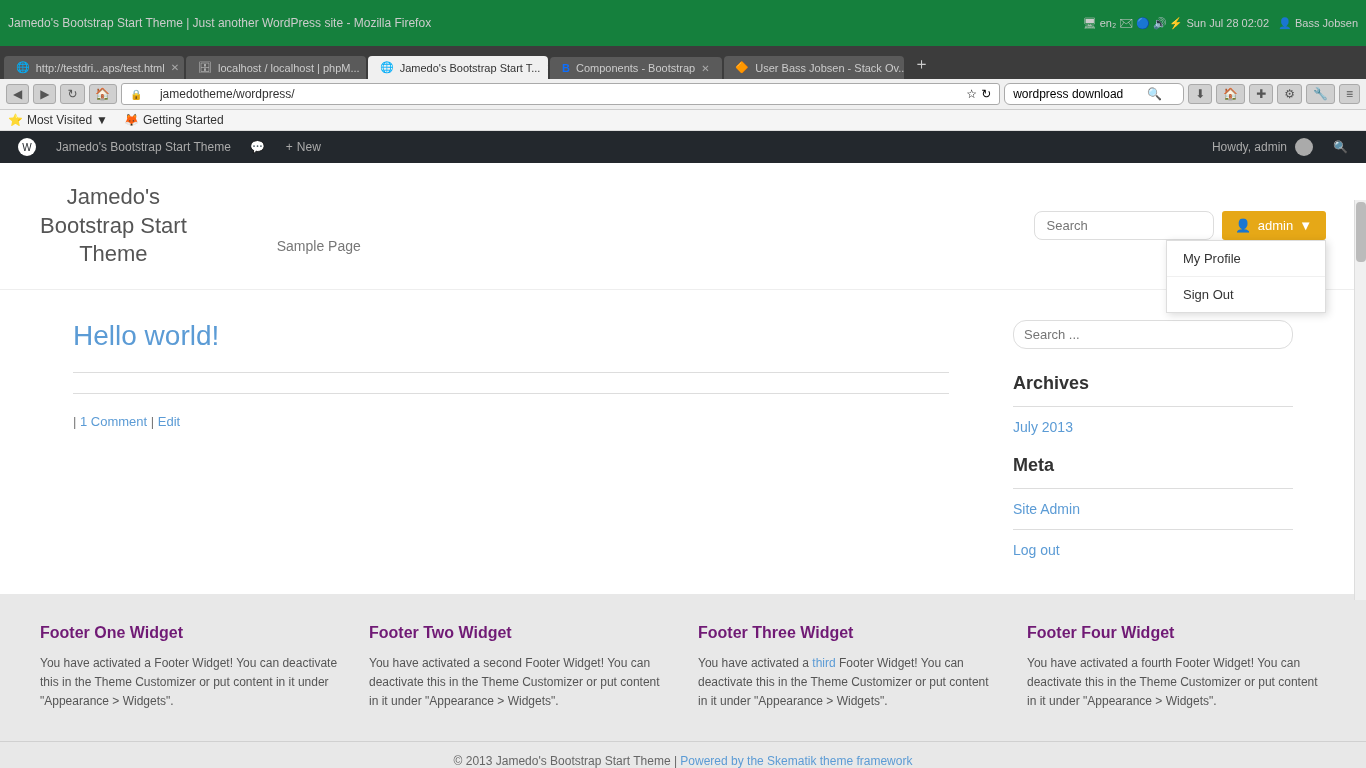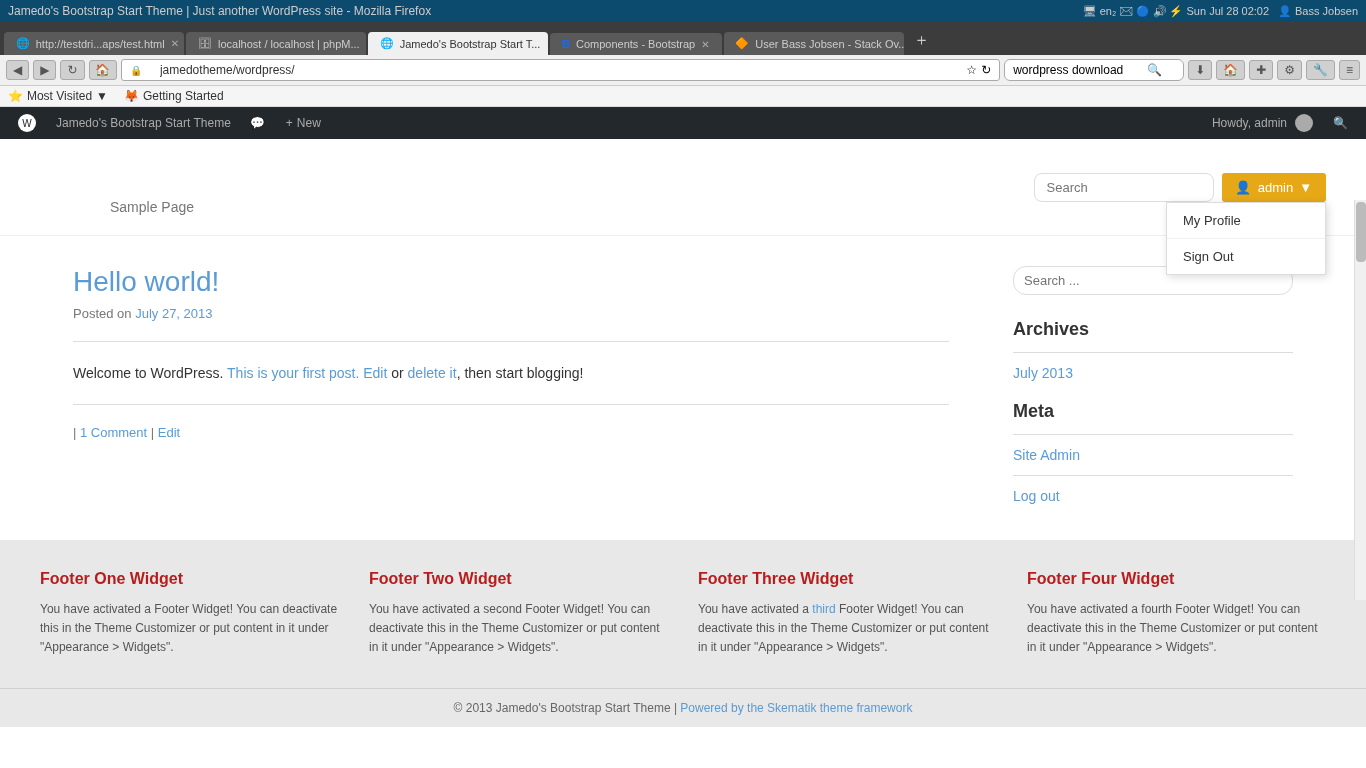--- a/index.html
+++ b/index.html
@@ -1,22 +1,22 @@
 <!DOCTYPE html>
 <html><head>
   <meta charset="utf-8">
   <style>
     * { margin: 0; padding: 0; box-sizing: border-box; }
     body { font-family: Arial, sans-serif; font-size: 14px; background: #fff; }
 
     
     .browser-titlebar {
-      background: #0c4a6e;
+      background: #15803d;
       color: #ccc;
-      padding: 4px 8px;
+      padding: 16px 8px;
       font-size: 12px;
       display: flex;
       align-items: center;
       justify-content: space-between;
     }
     .browser-title-right { display: flex; align-items: center; gap: 8px; font-size: 11px; }
 
     .browser-tabs {
       background: #3c3c3c;
       display: flex;
@@ -243,21 +243,21 @@
     .sidebar-link { color: #5b9bd5; text-decoration: none; font-size: 14px; display: block; margin-bottom: 6px; }
 
     
     .site-footer {
       background: #e8e8e8;
       padding: 30px 40px;
       display: grid;
       grid-template-columns: repeat(4, 1fr);
       gap: 30px;
     }
-    .footer-widget-title { font-size: 16px; color: #b91c1c; margin-bottom: 12px; }
+    .footer-widget-title { font-size: 16px; color: #701a75; margin-bottom: 12px; }
     .footer-widget-text { font-size: 12px; color: #555; line-height: 1.6; }
     .footer-widget-text a { color: #5b9bd5; }
 
     .site-footer-bottom {
       background: #e8e8e8;
       text-align: center;
       padding: 12px;
       font-size: 12px;
       color: #666;
       border-top: 1px solid #d0d0d0;
@@ -373,20 +373,27 @@
   <div class="wp-admin-bar-item">
     <span>Howdy, admin</span>
     <span style="width:18px;height:18px;background:#aaa;border-radius:50%;display:inline-block;margin-left:4px;"></span>
   </div>
   <div class="wp-admin-bar-item">
     <span>🔍</span>
   </div>
 </div>
 
 <header class="site-header" style="background:#fff; border-bottom:1px solid #eee;">
+  <div>
+    <div class="site-title">
+      <span>Jamedo's</span><br>
+      <span>Bootstrap Start</span><br>
+      <span>Theme</span>
+    </div>
+  </div>
   <nav class="site-nav">
     <a>Sample Page</a>
   </nav>
   <div class="site-header-right">
     <input class="search-input" type="text" placeholder="Search" style="">
     <button class="admin-btn">
       <span>👤</span>
       <span>admin</span>
       <span>▼</span>
     </button>
@@ -394,28 +401,21 @@
       <div class="admin-dropdown-item">My Profile</div>
       <div class="admin-dropdown-item">Sign Out</div>
     </div>
   </div>
 </header>
 
 <div class="main-container">
   <main class="content-area">
     <article>
       <h1 class="post-title">Hello world!</h1>
-      <div class="post-meta">
-        <span>Posted on</span>
-        <a style="color:#5b9bd5;">July 27, 2013</a>
-      </div>
       <hr class="post-divider">
-      <div class="post-content">
-        Welcome to WordPress. <a style="color:#5b9bd5;">This is your first post.</a> <a style="color:#5b9bd5;">Edit</a> or <a style="color:#5b9bd5;">delete it</a>, then start blogging!
-      </div>
       <hr class="post-divider">
       <div class="post-footer">
         | <a style="color:#5b9bd5;">1 Comment</a> | <a style="color:#5b9bd5;">Edit</a>
       </div>
     </article>
   </main>
 
   <aside class="sidebar">
     <input class="sidebar-search" type="text" placeholder="Search ..." style="">
 

